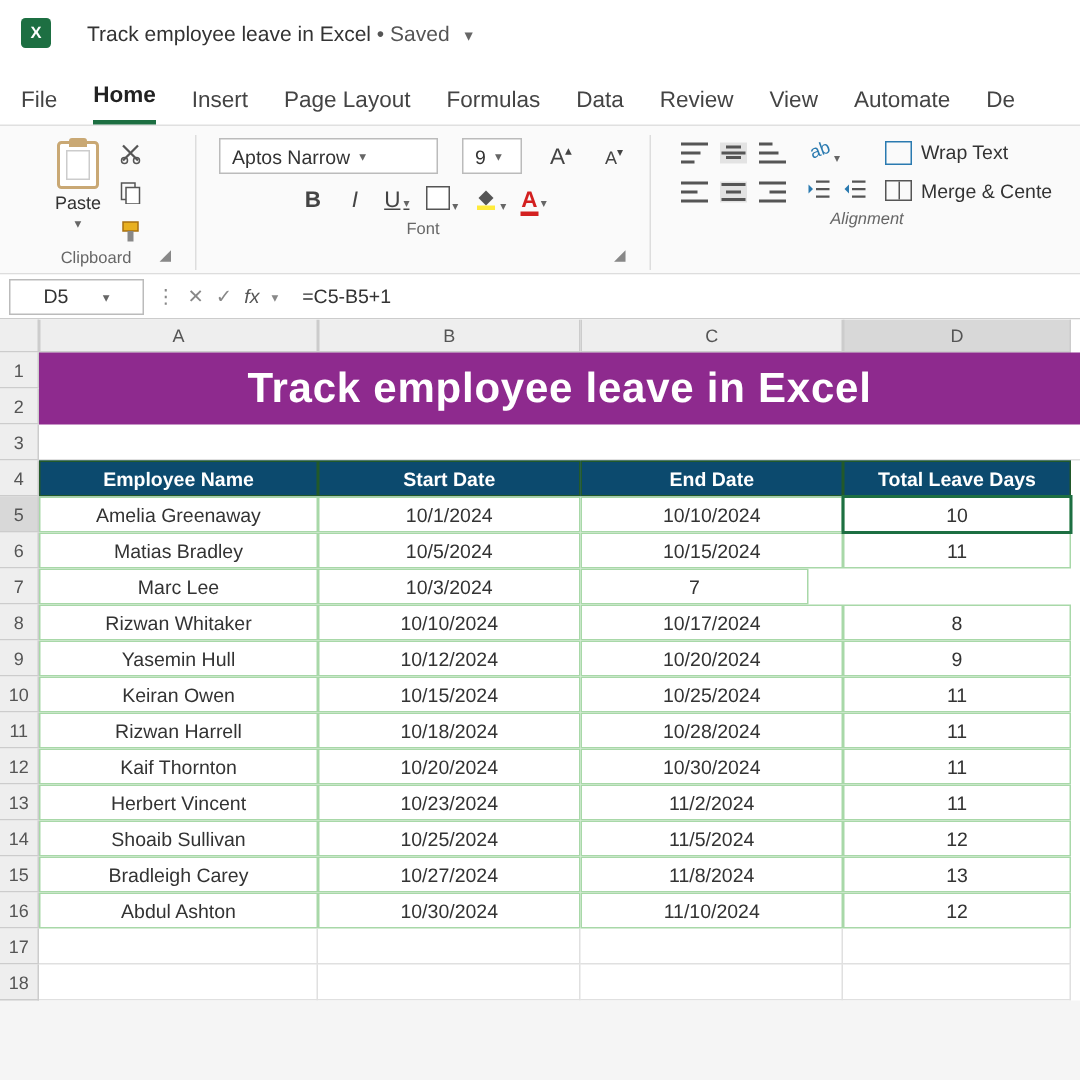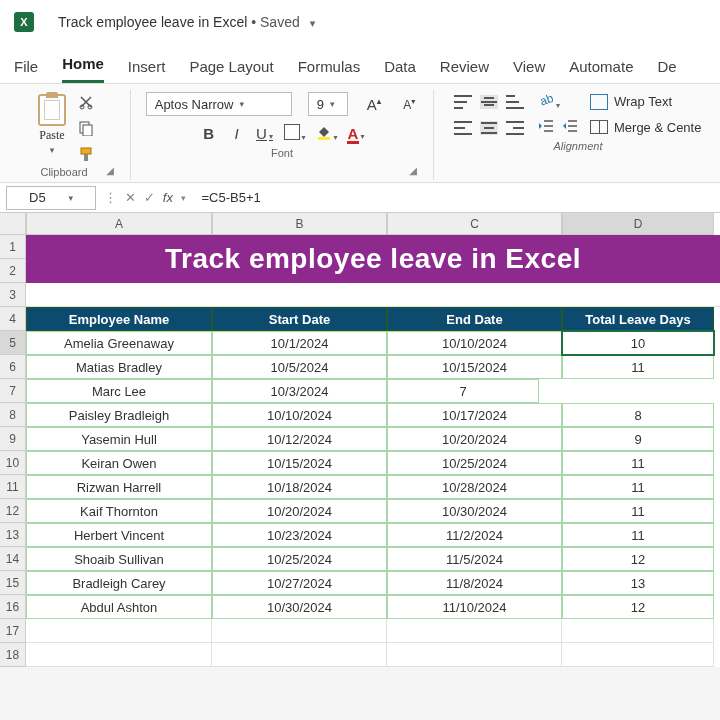--- a/index.html
+++ b/index.html
@@ -118,21 +118,21 @@
   <div class="menutab">De</div>
 </div>
 
 <div class="ribbon">
   <div class="ribbon-row">
 
     <div class="group" style="width:108px;">
       <div class="clip-top">
         <div class="paste-btn">
           <div class="paste-icon"></div>
-          <div style="font-size:12px;font-family:Liberation Serif, serif;">Paste</div>
+          <div style="font-size:12px;">Paste</div>
           <div style="font-size:9px;color:#666;">▾</div>
         </div>
         <div class="clip-side">
           <span>
               <svg width="16" height="16">
                 <path d="M3 3 L13 13 M13 3 L3 13" stroke="#555" stroke-width="1.5" fill="none"></path>
                 <circle cx="4" cy="13" r="2" fill="none" stroke="#555"></circle>
                 <circle cx="12" cy="13" r="2" fill="none" stroke="#555"></circle>
               </svg>
             </span>
@@ -317,21 +317,21 @@
             <div class="dcell cB">10/5/2024</div>
             <div class="dcell cC">10/15/2024</div>
             <div class="dcell cD">11</div>
           </div>
           <div class="datarow">
             <div class="dcell cA">Marc Lee</div>
             <div class="dcell cB">10/3/2024</div>
             <div class="dcell cD">7</div>
           </div>
           <div class="datarow">
-            <div class="dcell cA">Paisley Bradleigh</div>
+            <div class="dcell cA">Rizwan Whitaker</div>
             <div class="dcell cB">10/10/2024</div>
             <div class="dcell cC">10/17/2024</div>
             <div class="dcell cD">8</div>
           </div>
           <div class="datarow">
             <div class="dcell cA">Yasemin Hull</div>
             <div class="dcell cB">10/12/2024</div>
             <div class="dcell cC">10/20/2024</div>
             <div class="dcell cD">9</div>
           </div>

